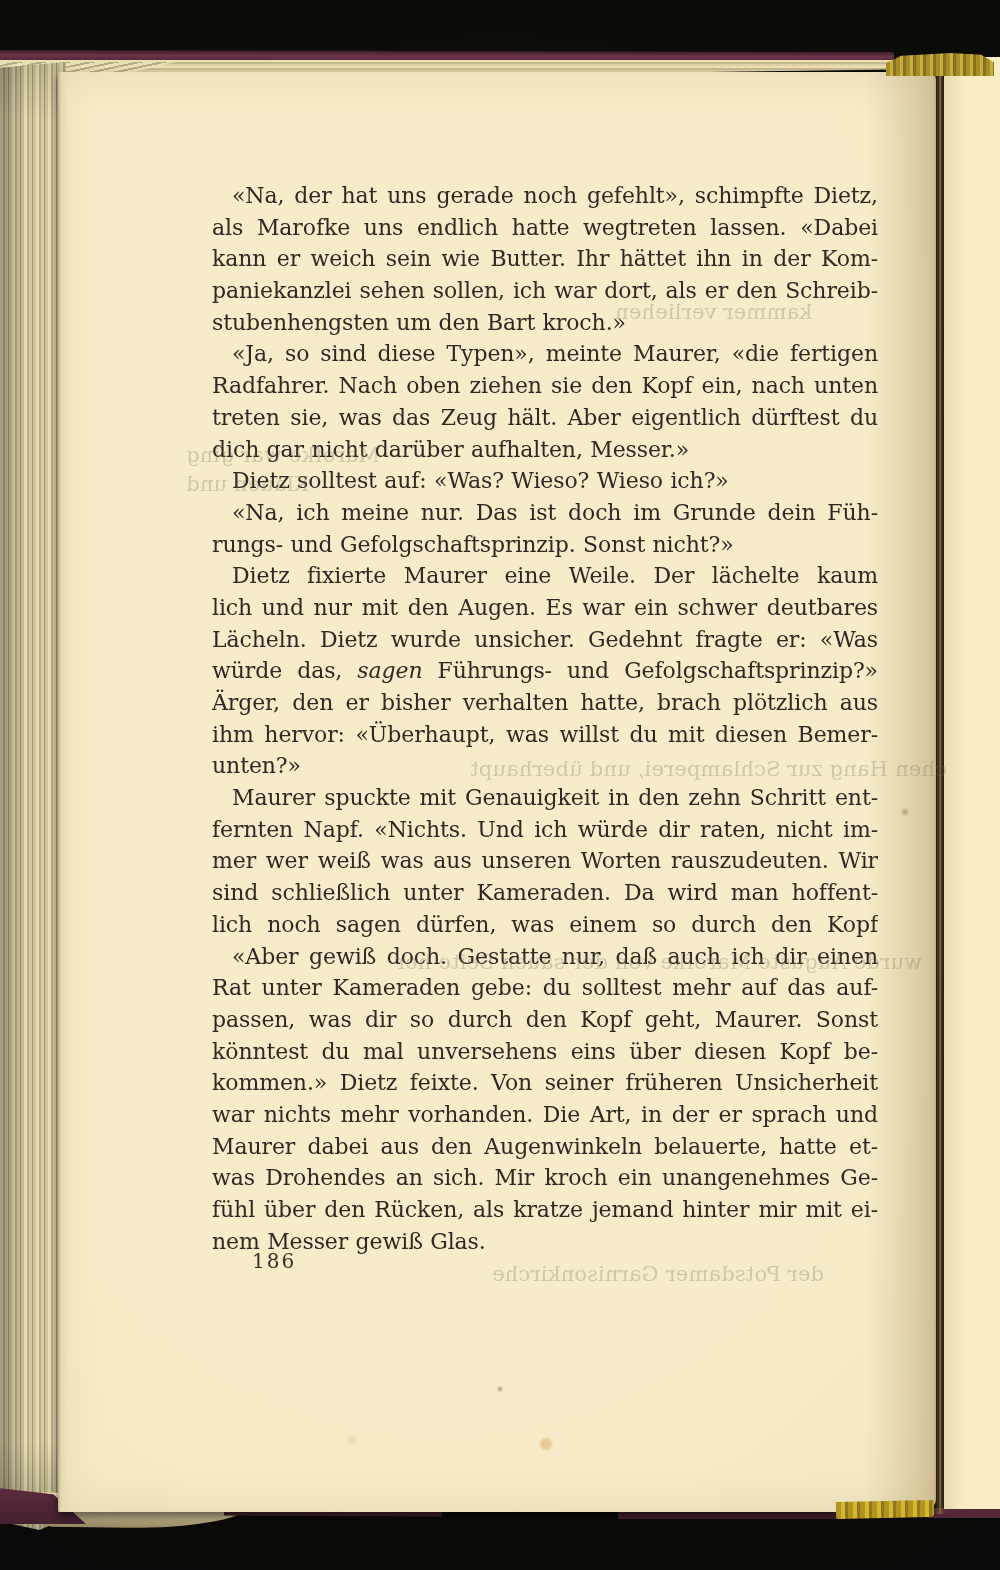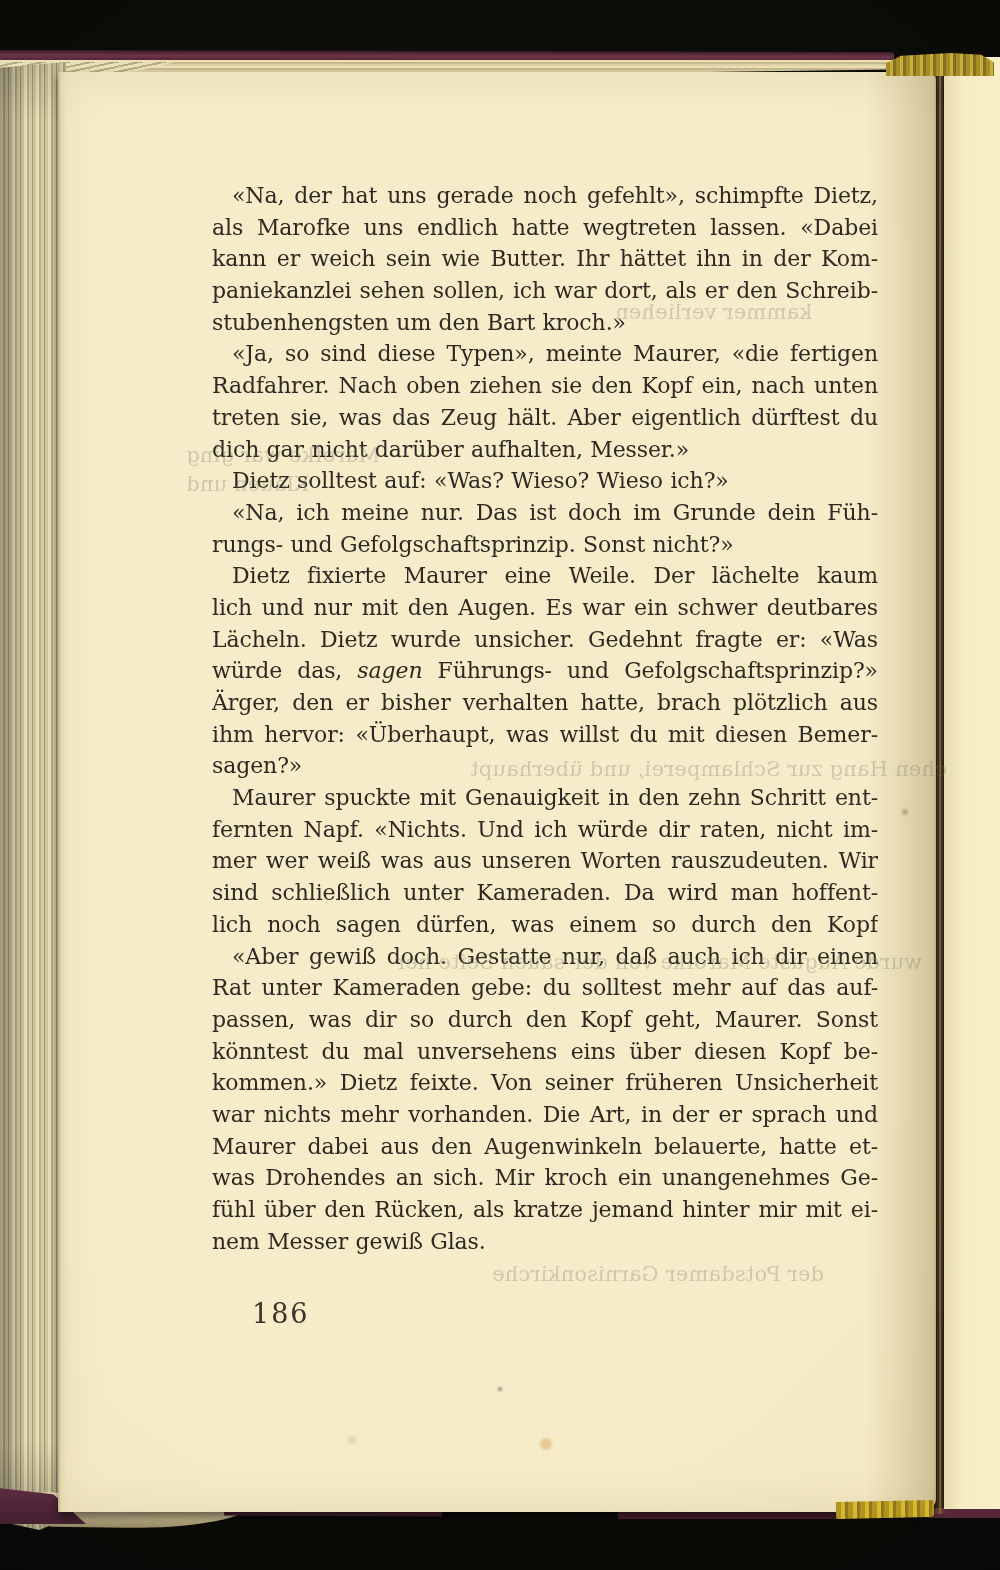--- a/index.html
+++ b/index.html
@@ -86,22 +86,22 @@
   .text-block{
     position:absolute;left:154px;top:108px;width:666px;
     font-size:22px;line-height:31.7px;color:#2e2922;
     letter-spacing:-.1px;word-spacing:.5px;
   }
   .line{height:31.7px;overflow:hidden;text-align:justify;text-align-last:justify;}
   .line.last{text-align-last:left;}
   .line.indent{padding-left:20px;}
   .line i{font-style:italic;}
   .page-number{
-    position:absolute;left:194px;top:1226px;
-    font-size:27px;letter-spacing:2px;color:#39332a;
+    position:absolute;left:194px;top:1177px;
+    font-size:20px;letter-spacing:2px;color:#39332a;
   }
   
   .ghost{
     position:absolute;transform:scaleX(-1);transform-origin:center;
     font-size:21px;color:rgba(108,120,100,.30);filter:blur(.5px);
     white-space:nowrap;letter-spacing:.2px;
   }
   .speck{position:absolute;border-radius:50%;}
 </style>
 </head>
@@ -131,21 +131,21 @@
         <div class="line last"><span>dich gar nicht darüber aufhalten, Messer.»</span></div>
         <div class="line indent last"><span>Dietz solltest auf: «Was? Wieso? Wieso ich?»</span></div>
         <div class="line indent"><span>«Na, ich meine nur. Das ist doch im Grunde dein Füh-</span></div>
         <div class="line last"><span>rungs- und Gefolgschaftsprinzip. Sonst nicht?»</span></div>
         <div class="line indent"><span>Dietz fixierte Maurer eine Weile. Der lächelte kaum merk-</span></div>
         <div class="line"><span>lich und nur mit den Augen. Es war ein schwer deutbares</span></div>
         <div class="line"><span>Lächeln. Dietz wurde unsicher. Gedehnt fragte er: «Was</span></div>
         <div class="line"><span>würde das, </span><i>sagen</i><span> Führungs- und Gefolgschaftsprinzip?» Der</span></div>
         <div class="line"><span>Ärger, den er bisher verhalten hatte, brach plötzlich aus</span></div>
         <div class="line"><span>ihm hervor: «Überhaupt, was willst du mit diesen Bemer-</span></div>
-        <div class="line last"><span>sagen?»</span></div>
+        <div class="line last"><span>unten?»</span></div>
         <div class="line indent"><span>Maurer spuckte mit Genauigkeit in den zehn Schritt ent-</span></div>
         <div class="line"><span>fernten Napf. «Nichts. Und ich würde dir raten, nicht im-</span></div>
         <div class="line"><span>mer wer weiß was aus unseren Worten rauszudeuten. Wir</span></div>
         <div class="line"><span>sind schließlich unter Kameraden. Da wird man hoffent-</span></div>
         <div class="line"><span>lich noch sagen dürfen, was einem so durch den Kopf</span></div>
         <div class="line indent"><span>«Aber gewiß doch. Gestatte nur, daß auch ich dir einen</span></div>
         <div class="line"><span>Rat unter Kameraden gebe: du solltest mehr auf das auf-</span></div>
         <div class="line"><span>passen, was dir so durch den Kopf geht, Maurer. Sonst</span></div>
         <div class="line"><span>könntest du mal unversehens eins über diesen Kopf be-</span></div>
         <div class="line"><span>kommen.» Dietz feixte. Von seiner früheren Unsicherheit</span></div>

